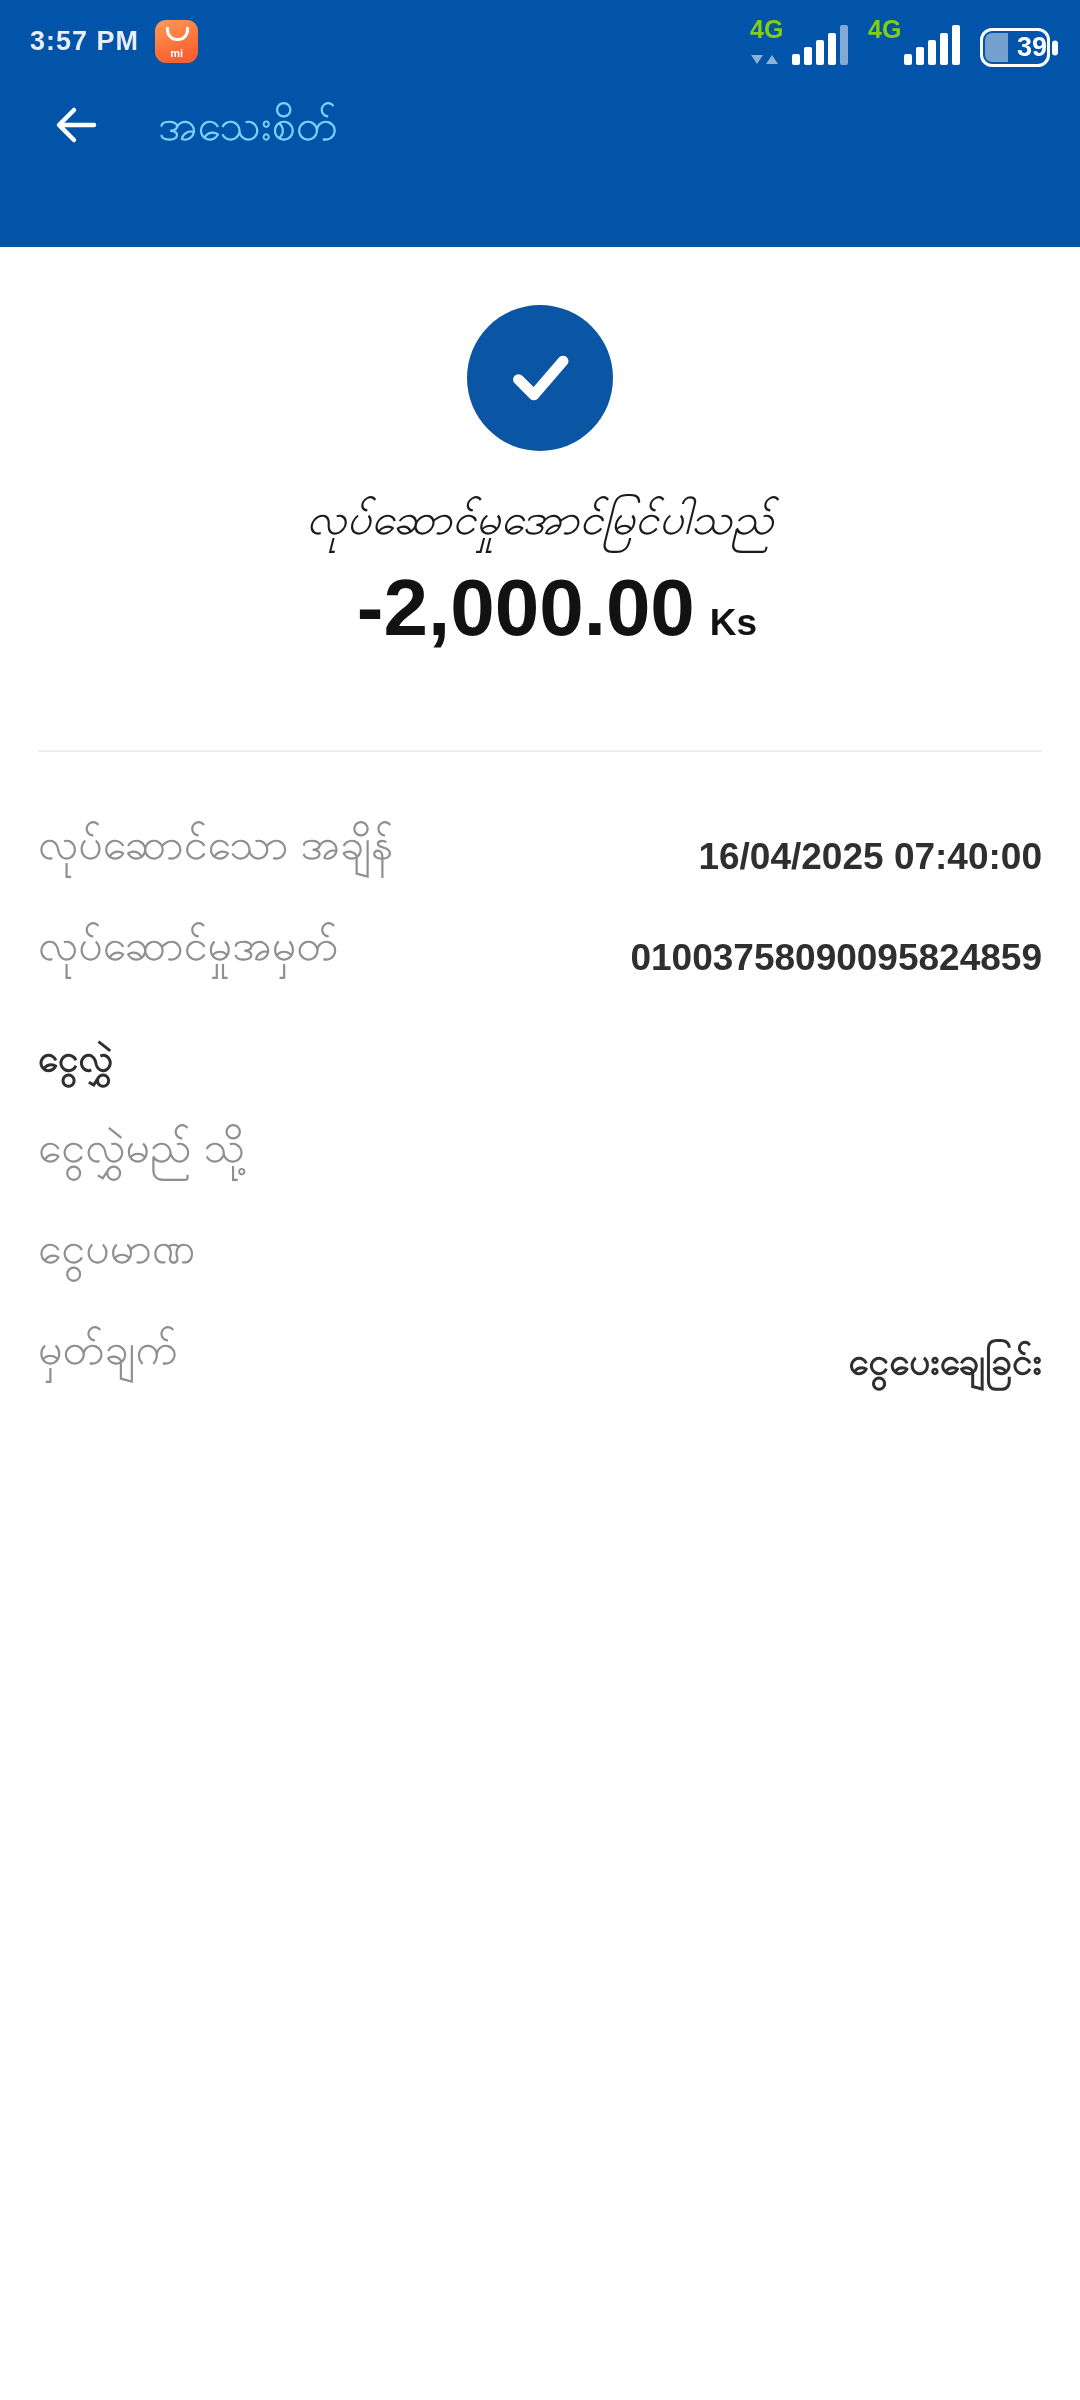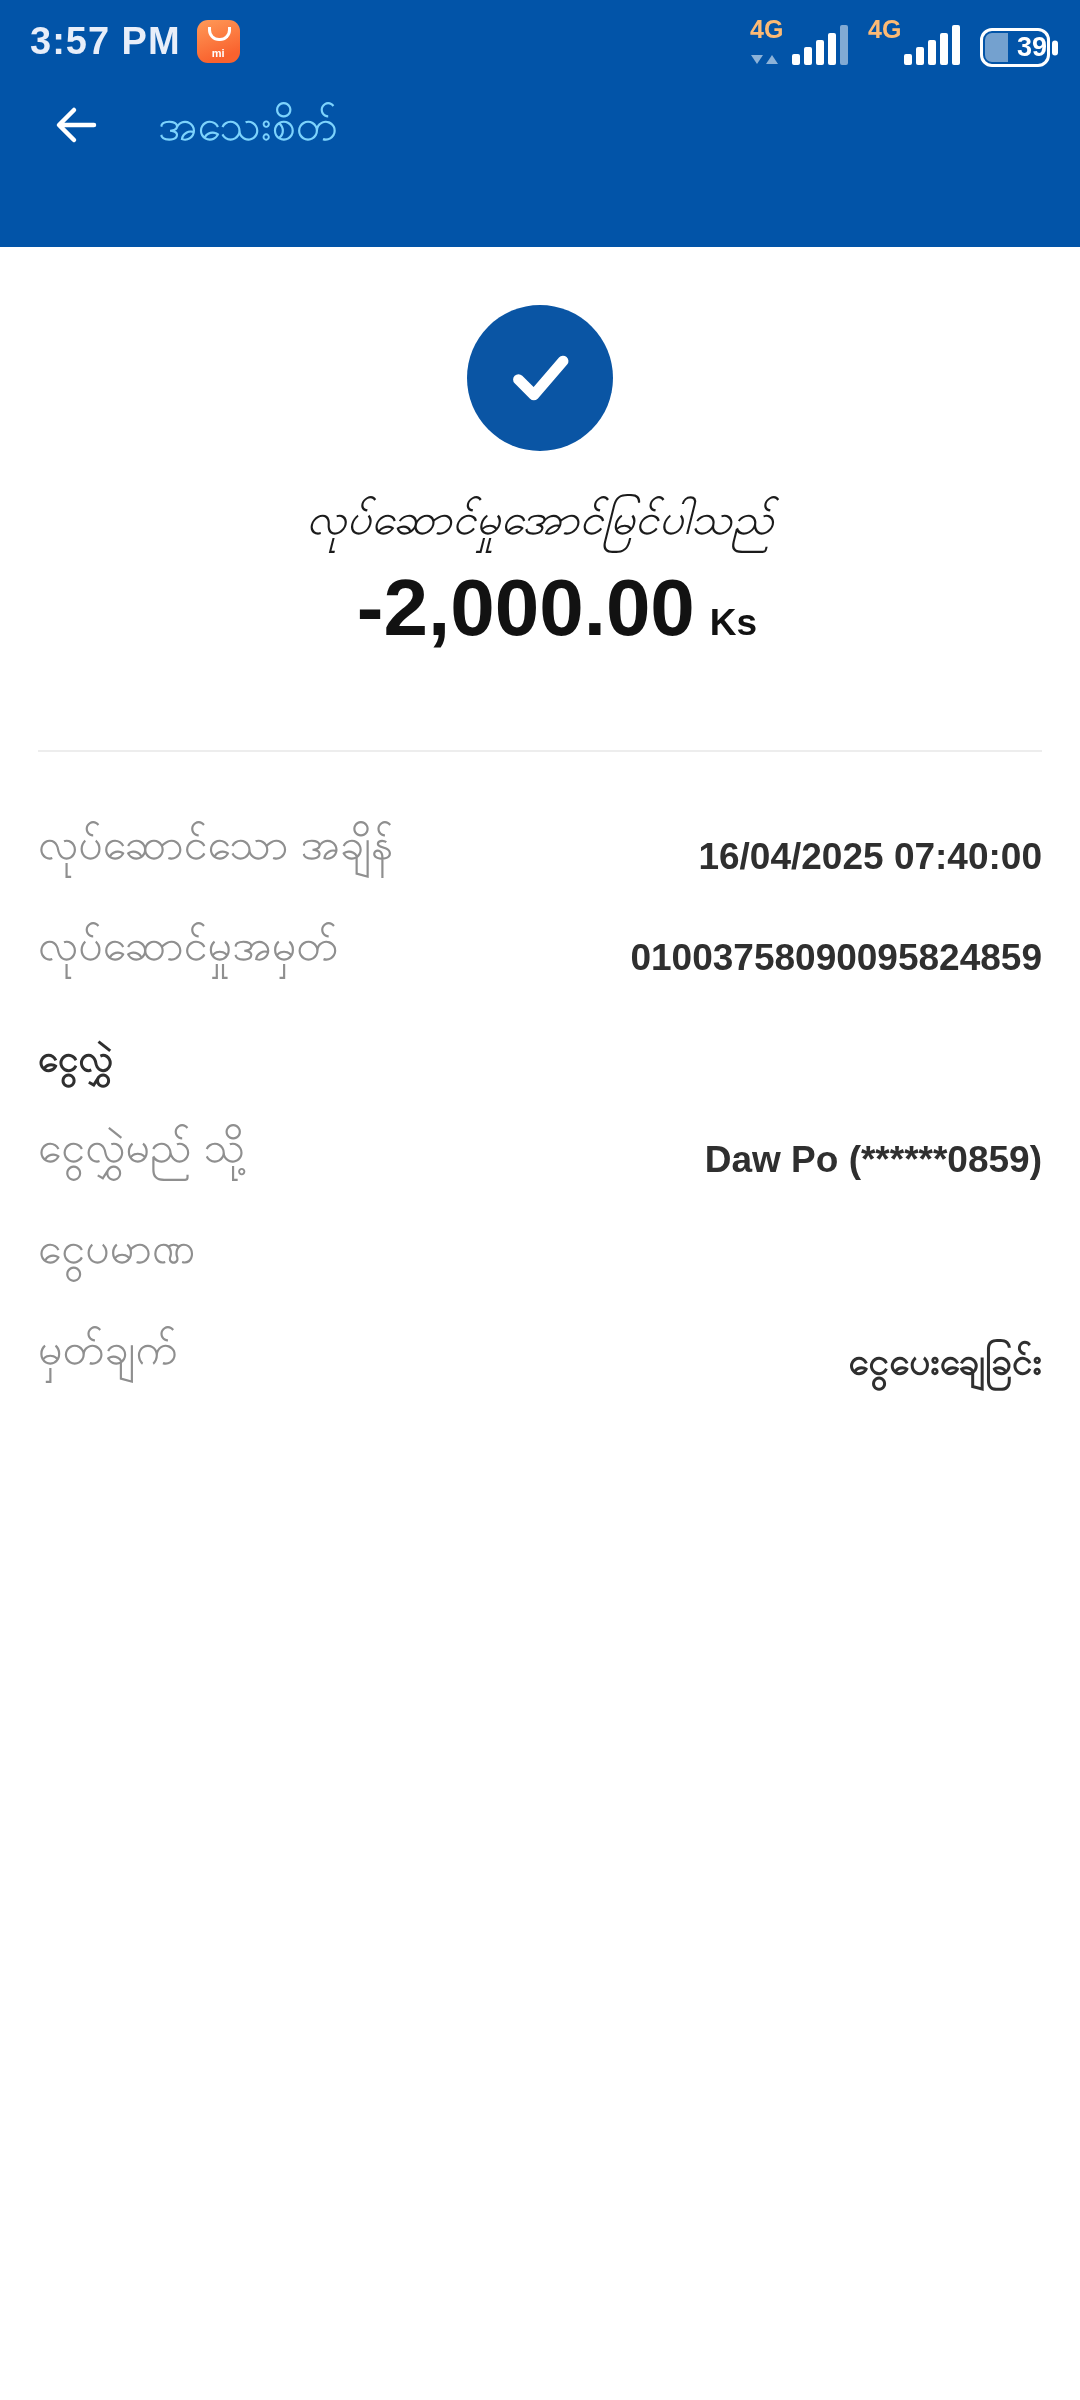--- a/index.html
+++ b/index.html
@@ -12,41 +12,41 @@
   }
 
   
   .app-header { background: #0254a8; height: 247px; }
 
   .status-bar {
     display: flex; align-items: center; justify-content: space-between;
     padding: 16px 30px 0 30px; height: 66px;
   }
   .sb-left { display: flex; align-items: center; gap: 16px; }
-  .sb-time { color: #e8eef9; font-size: 38px; font-weight: 700; letter-spacing: 1px; }
+  .sb-time { color: #e8eef9; font-size: 27px; font-weight: 700; letter-spacing: 1px; }
   .mi-icon {
     width: 43px; height: 43px; border-radius: 11px;
     background: linear-gradient(160deg, #ff9a58 0%, #f9622e 80%);
     position: relative;
   }
   .mi-icon::before {
     content: ""; position: absolute; left: 11px; top: 7px;
     width: 17px; height: 11px;
     border: 3px solid #ffffff; border-top: none;
     border-radius: 0 0 11px 11px;
   }
   .mi-icon::after {
     content: "mi"; position: absolute; left: 0; right: 0; bottom: 4px;
     text-align: center; color: #ffffff; font-size: 11px; font-weight: 700;
   }
 
   .sb-right { display: flex; align-items: flex-end; gap: 20px; }
   .signal { position: relative; width: 98px; height: 52px; }
   .signal-2 { width: 92px; }
-  .sig-4g { position: absolute; left: 0; top: 0; color: #fdba74; font-weight: 700; font-size: 25px; }
+  .sig-4g { position: absolute; left: 0; top: 0; color: #84cc16; font-weight: 700; font-size: 25px; }
   .sig-arrows { position: absolute; left: 1px; bottom: 3px; display: flex; gap: 3px; align-items: flex-end; }
   .arr-down { width: 0; height: 0; border-left: 6px solid transparent; border-right: 6px solid transparent; border-top: 9px solid rgba(255,255,255,.55); }
   .arr-up   { width: 0; height: 0; border-left: 6px solid transparent; border-right: 6px solid transparent; border-bottom: 9px solid rgba(255,255,255,.55); }
   .sig-bars { position: absolute; right: 0; bottom: 2px; display: flex; align-items: flex-end; gap: 4px; }
   .bar { width: 8px; background: #ffffff; border-radius: 2px; }
   .b1 { height: 11px; } .b2 { height: 18px; } .b3 { height: 25px; } .b4 { height: 32px; } .b5 { height: 40px; }
   .bar.dim { background: rgba(255,255,255,.5); }
 
   .battery { position: relative; width: 70px; height: 39px; border: 3px solid #ffffff; border-radius: 12px;
              display: flex; align-items: center; justify-content: flex-end; }
@@ -167,21 +167,20 @@
     <span class="detail-label">လုပ်ဆောင်မှုအမှတ်</span>
     <span class="detail-value">01003758090095824859</span>
   </div>
 
   <div class="detail-row">
     <span class="detail-value">ငွေလွှဲ</span>
   </div>
 
   <div class="detail-row">
     <span class="detail-label">ငွေလွှဲမည် သို့</span>
-    <span class="detail-value">Daw Po (******0859)</span>
   </div>
 
   <div class="detail-row">
     <span class="detail-label">ငွေပမာဏ</span>
   </div>
 
   <div class="detail-row">
     <span class="detail-label">မှတ်ချက်</span>
     <span class="detail-value">ငွေပေးချေခြင်း</span>
   </div>

